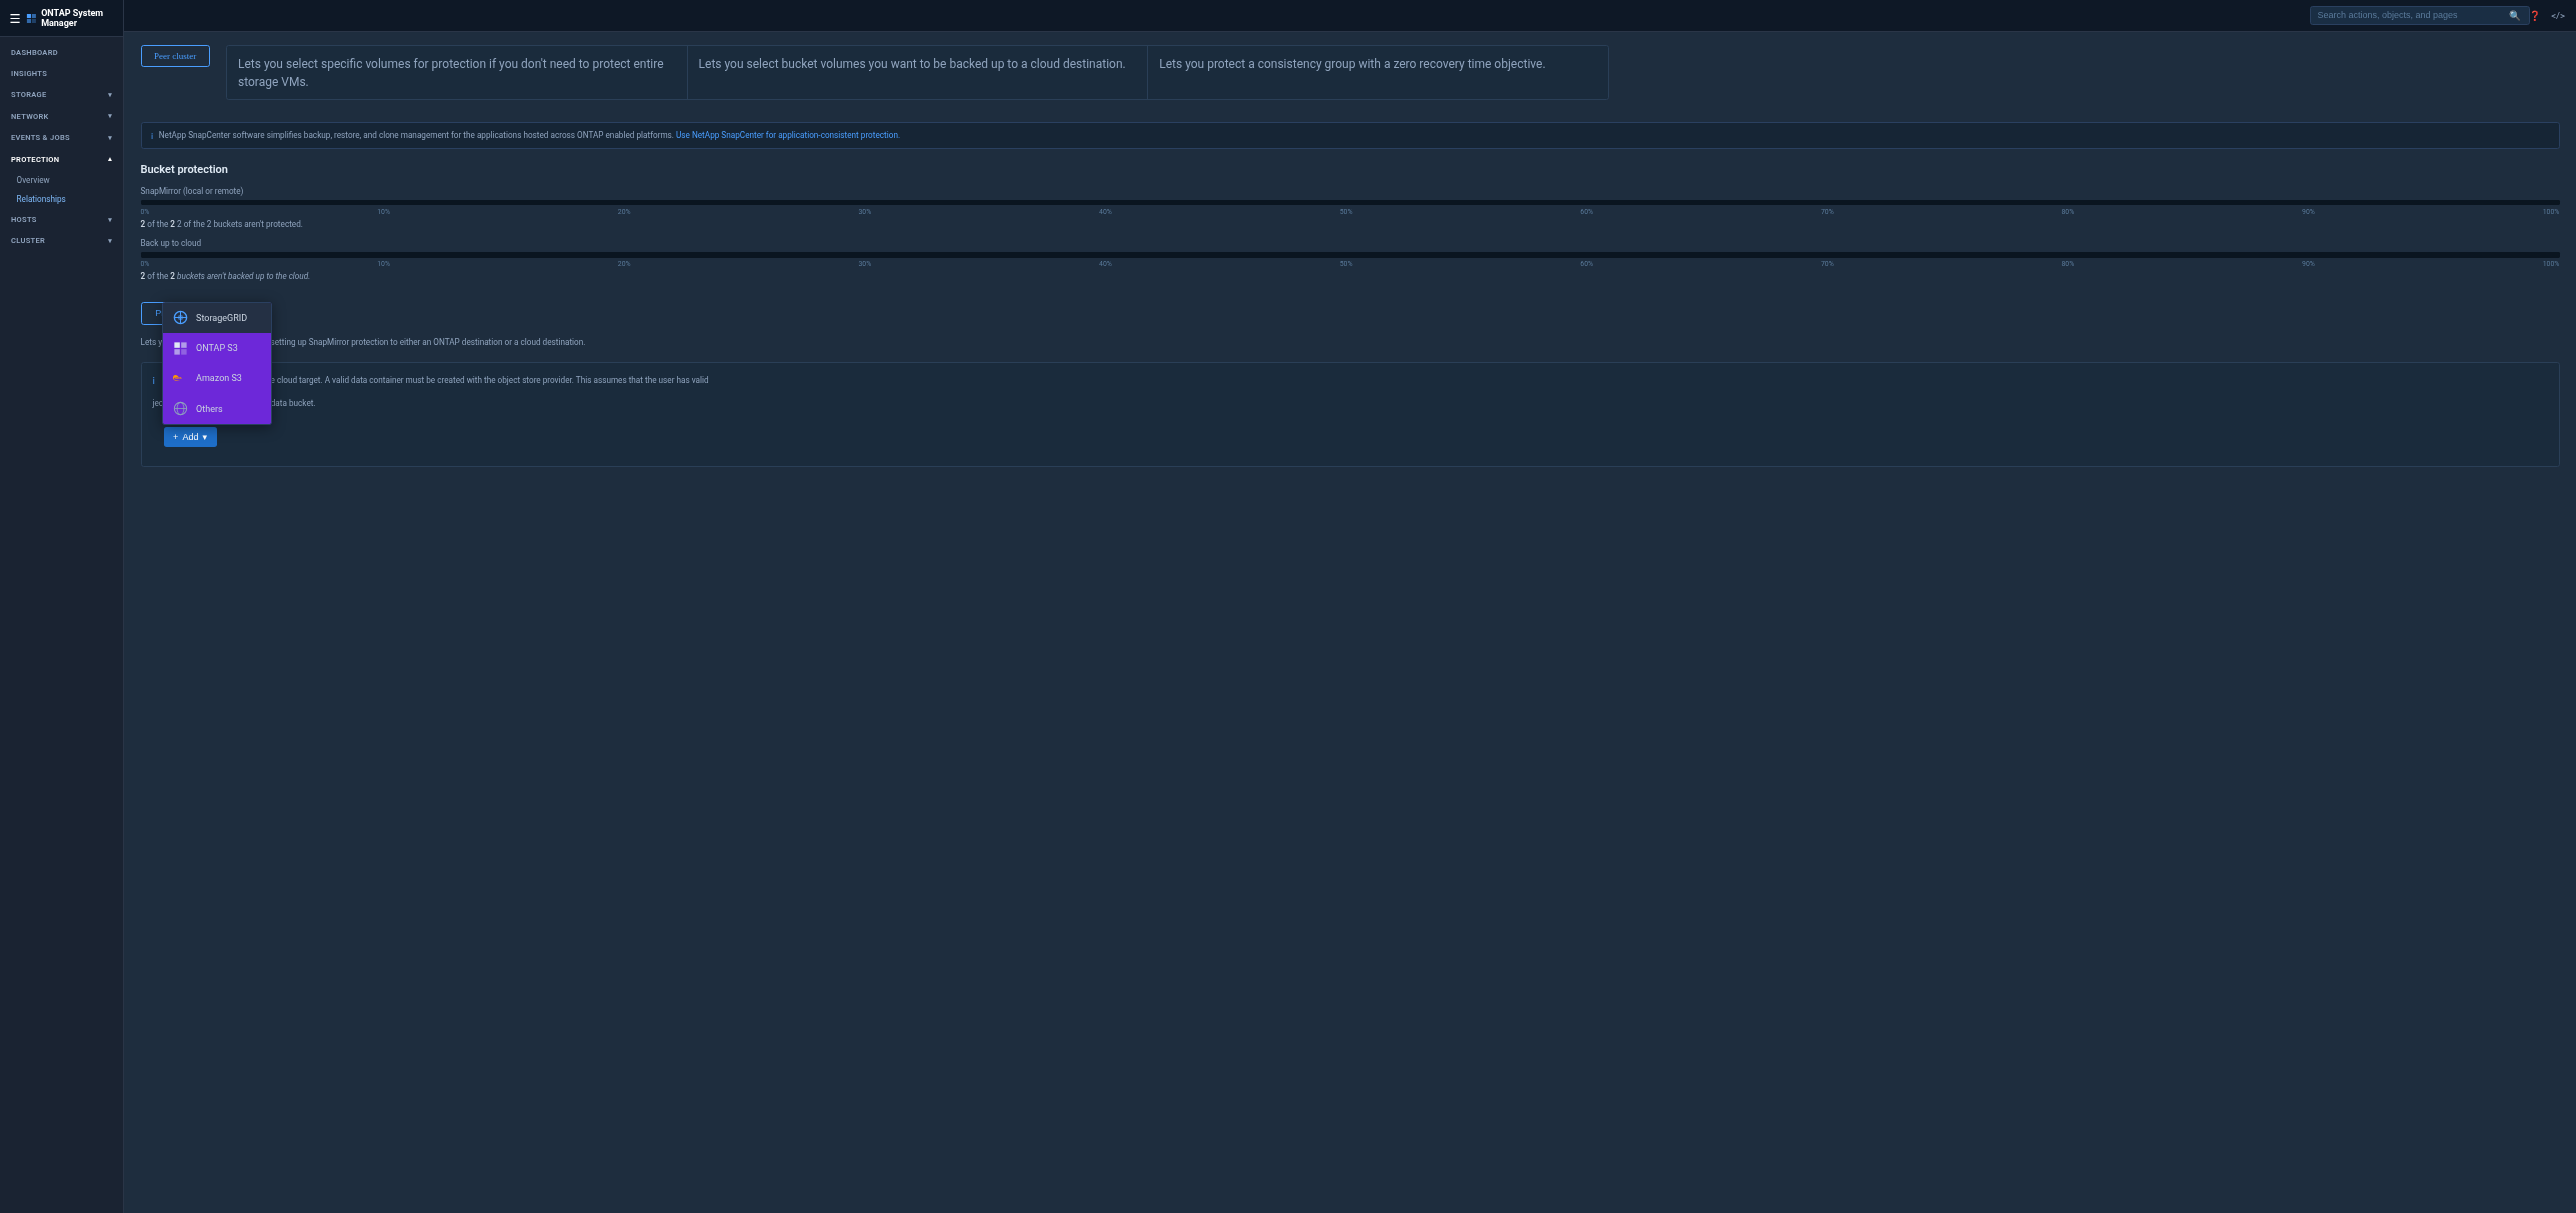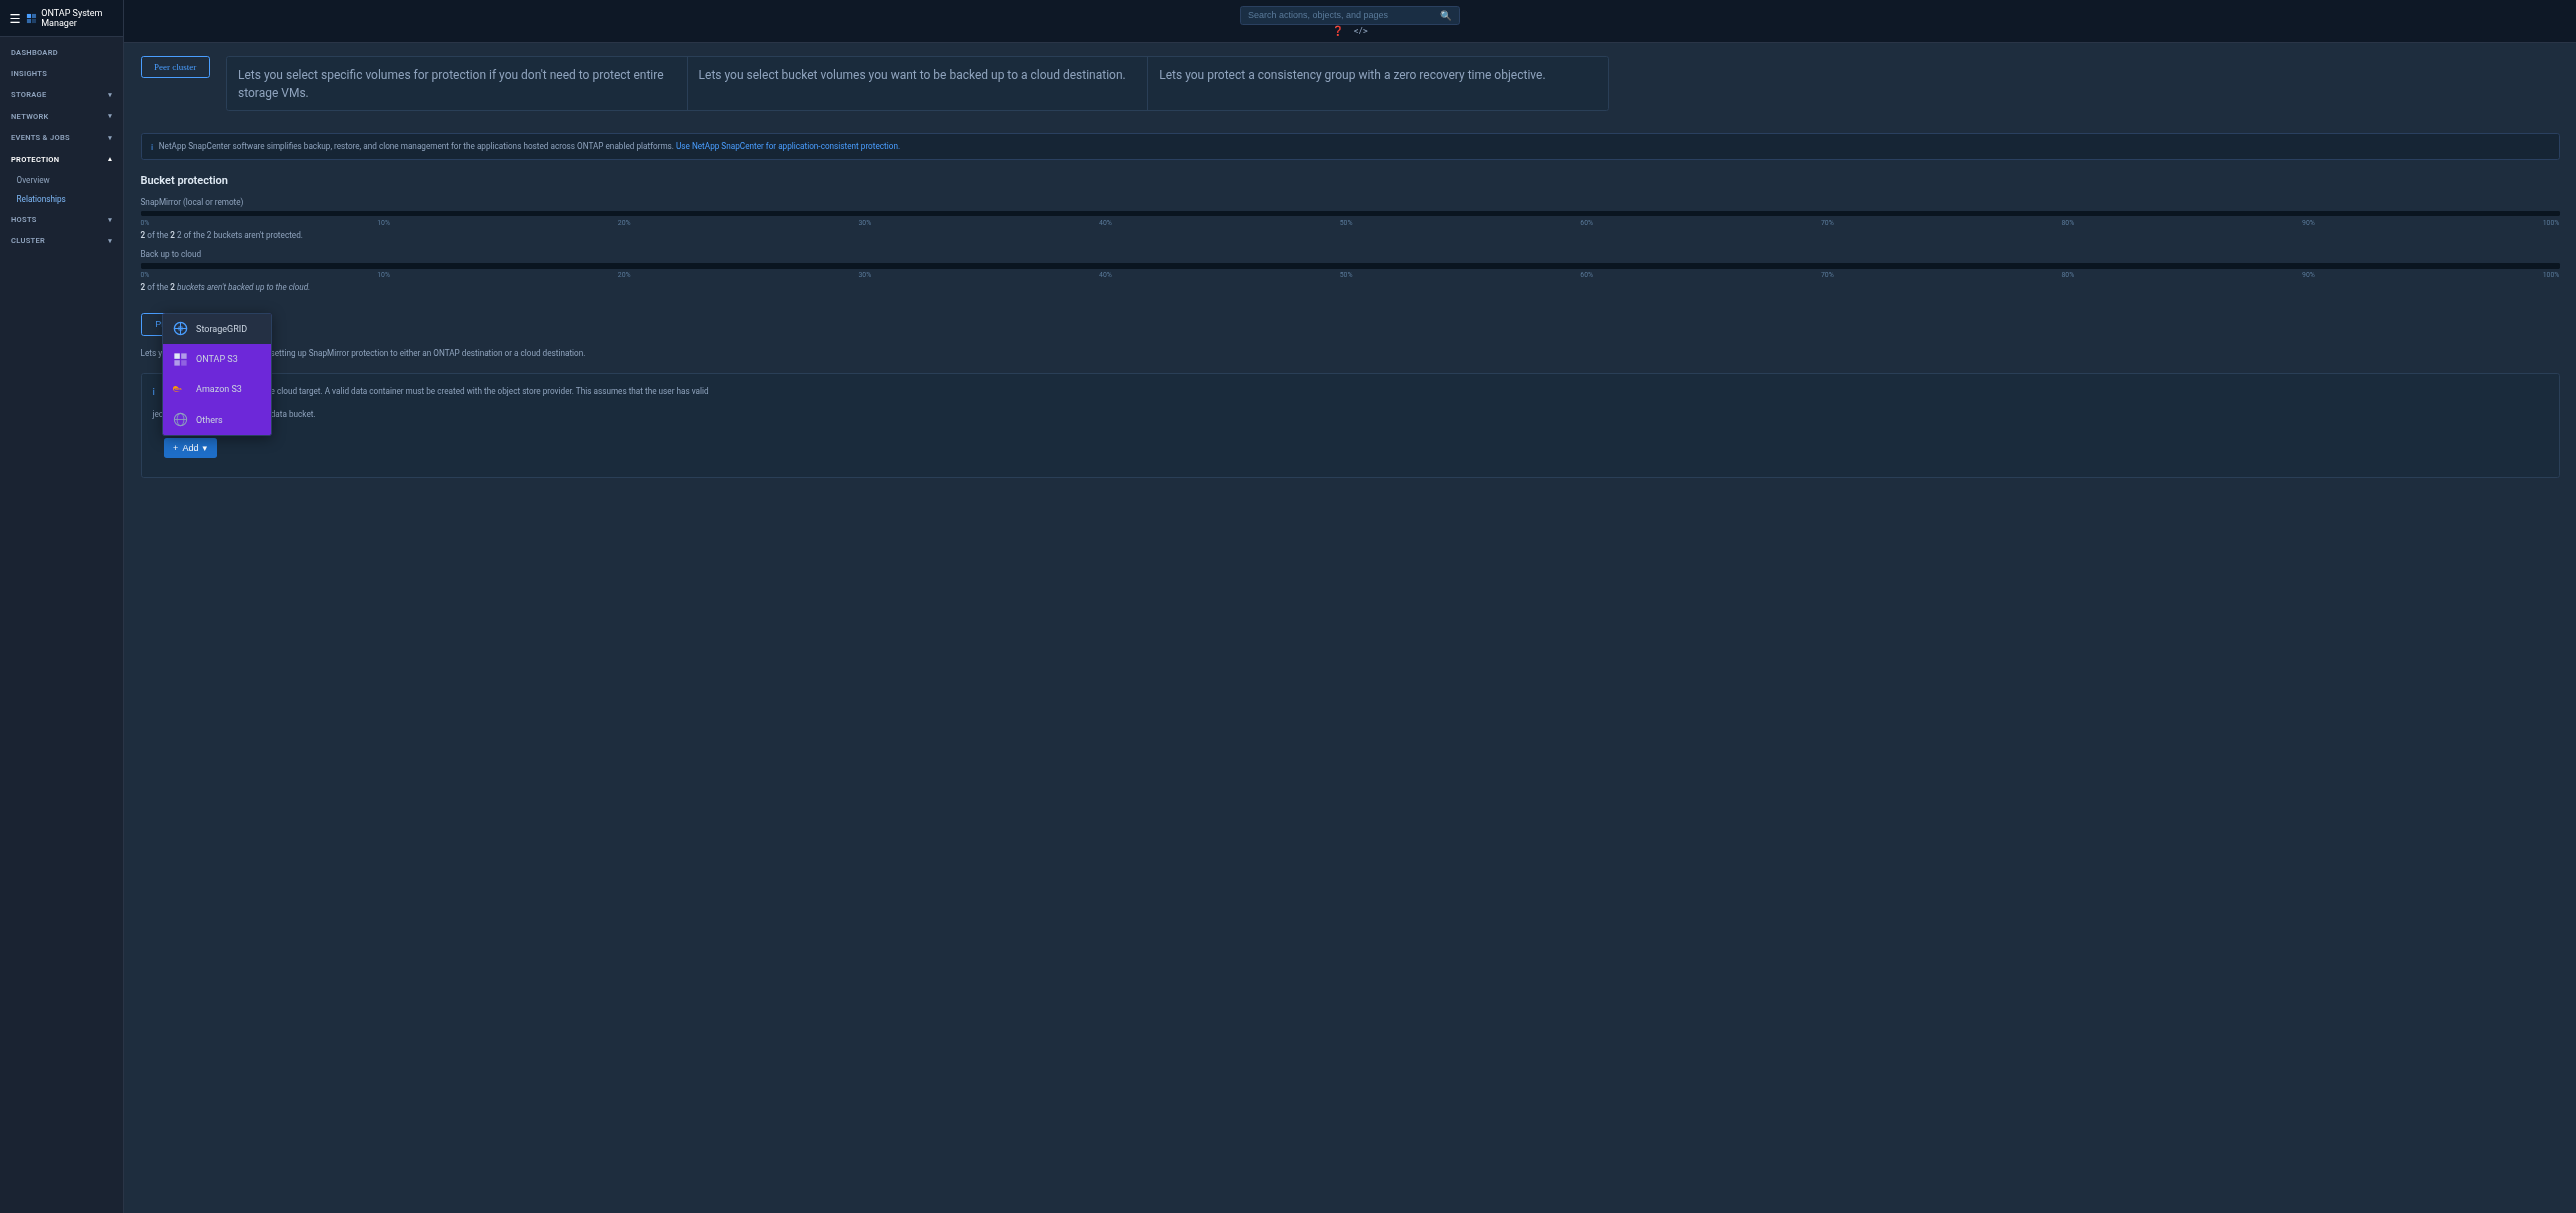--- a/index.html
+++ b/index.html
@@ -31,21 +31,21 @@
       border-bottom: 0.7px solid #2a3547;
     }
     .hamburger-icon {
       color: #fff;
       font-size: 12.4px;
       cursor: pointer;
     }
     .brand-logo {
       color: #fff;
       font-size: 9px;
-      font-weight: 400;
+      font-weight: 700;
       display: flex;
       align-items: center;
       gap: 4.1px;
     }
     .brand-logo svg {
       width: 15px;
       height: 15px;
     }
     .nav-section {
       padding: 4.1px 0;
@@ -78,21 +78,20 @@
     
     .topbar {
       background: #0e1826;
       padding: 5.5px 11px;
       display: flex;
       align-items: center;
       justify-content: space-between;
       border-bottom: 0.7px solid #2a3547;
       position: relative;
       z-index: 10;
-      flex-direction: column;
     }
     .search-bar {
       display: flex;
       align-items: center;
       background: #1a2e44;
       border: 0.7px solid #2a4060;
       border-radius: 2.7px;
       padding: 3.4px 6.9px;
       width: 220px;
       gap: 5.5px;

